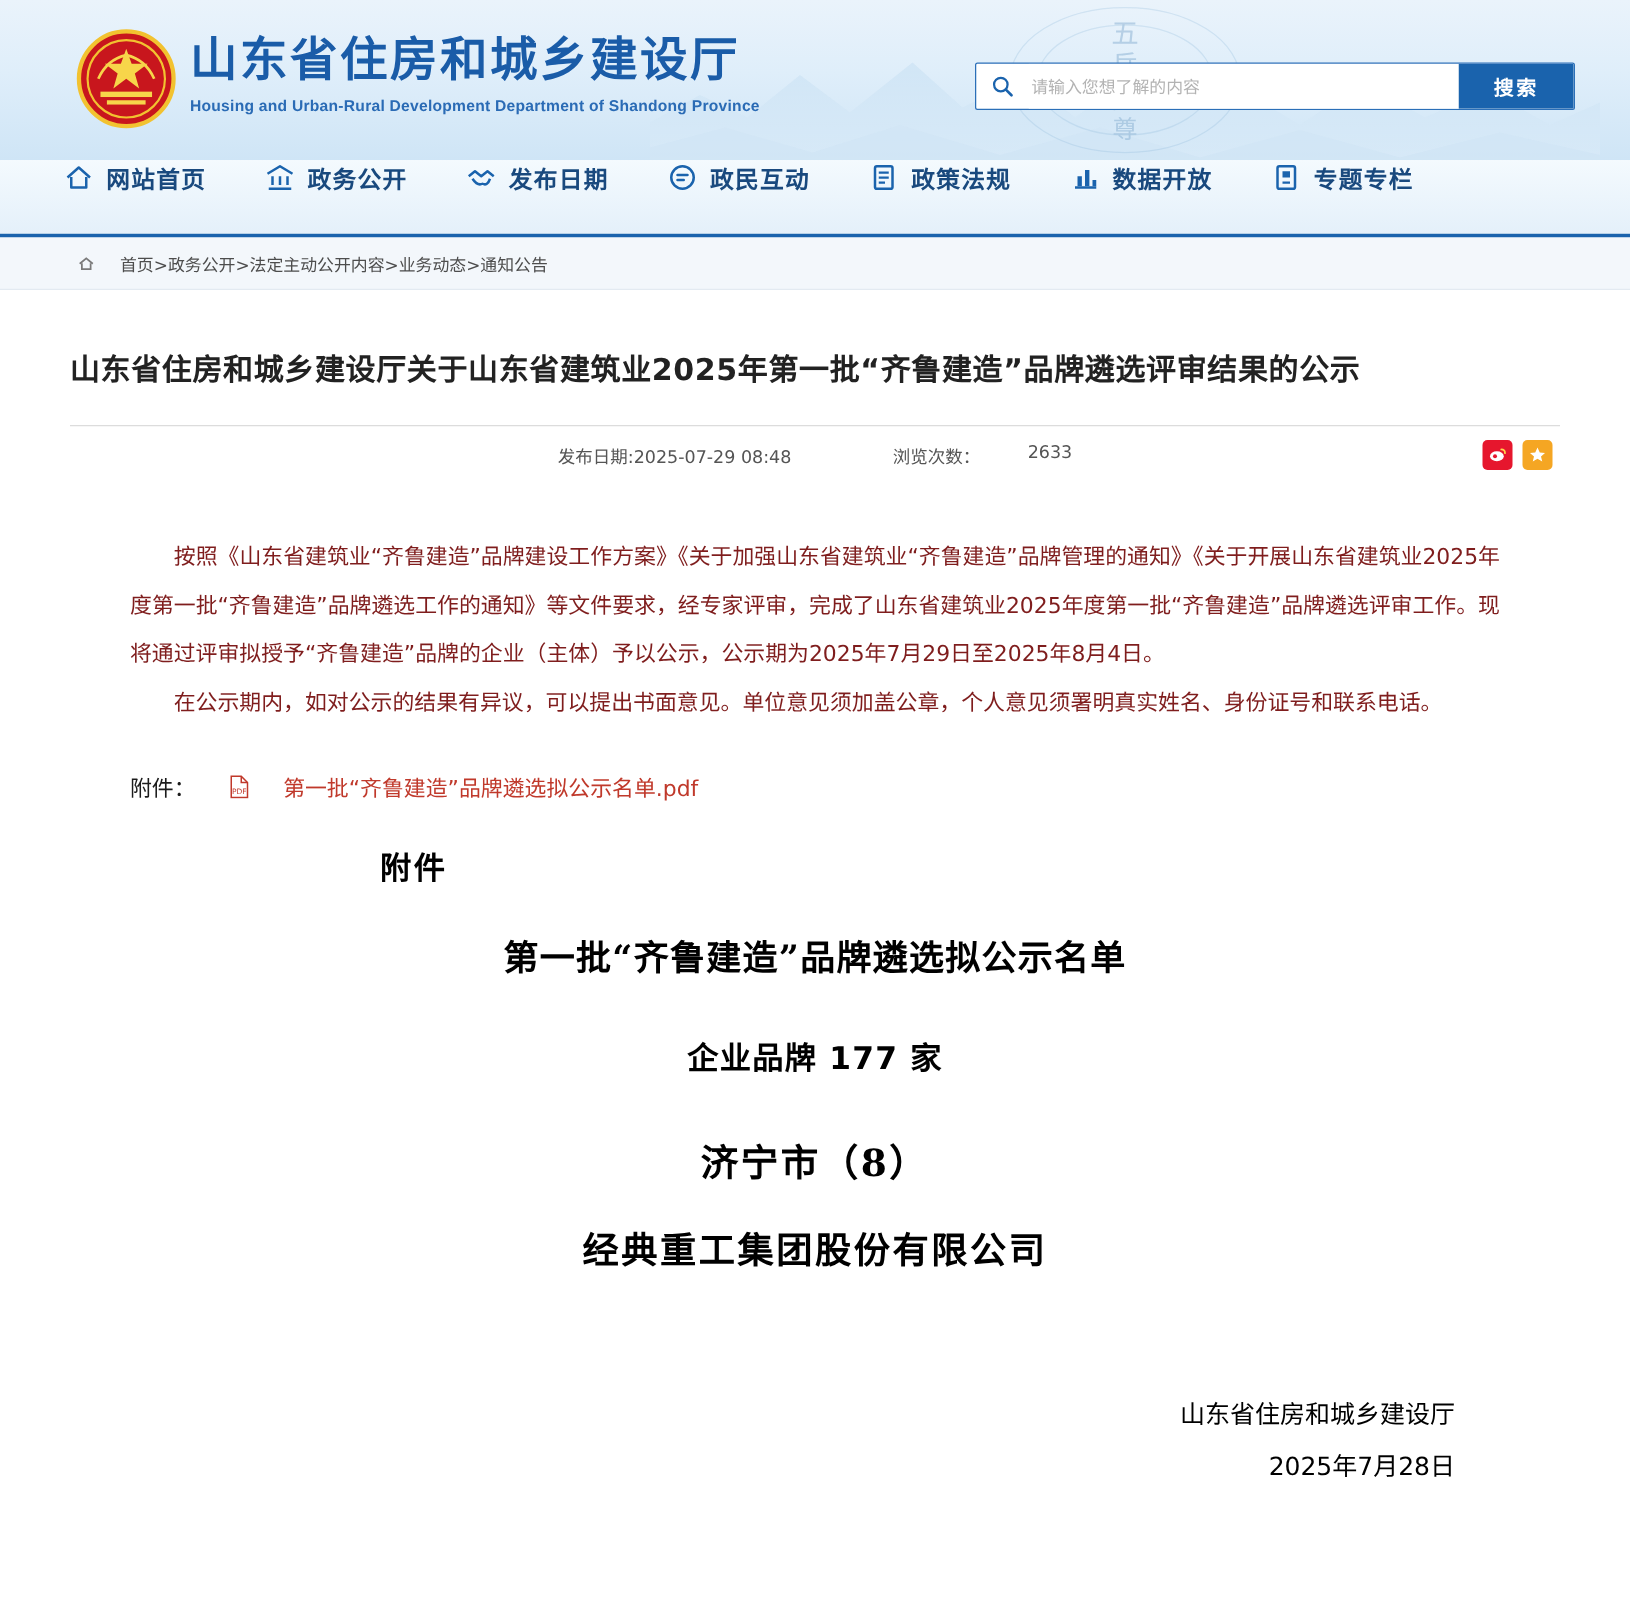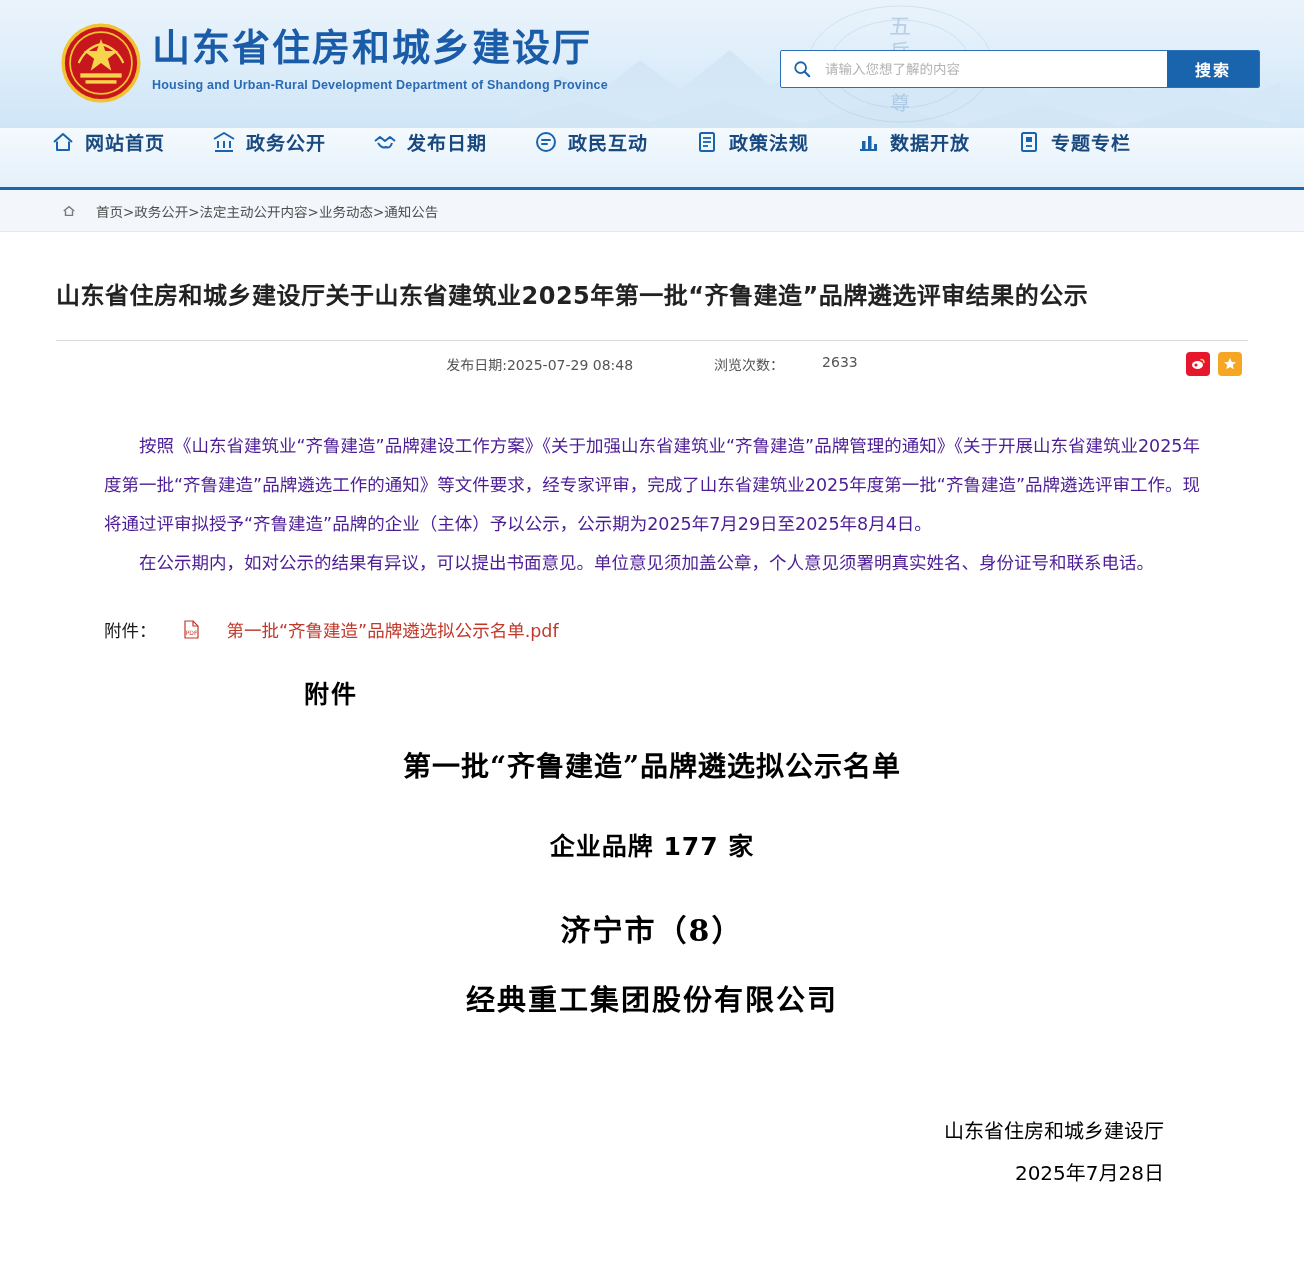--- a/index.html
+++ b/index.html
@@ -176,21 +176,21 @@
     cursor: pointer;
   }
   .share-weibo { background: #e6162d; }
   .share-fav { background: #f5a623; }
 
   .body-text {
     margin-top: 40px;
     font-family: "DejaVu Sans", sans-serif;
     font-size: 17.5px;
     line-height: 39px;
-    color: #4c1d95;
+    color: #7f1d1d;
     padding: 0 48px;
     text-align: justify;
   }
   .body-text p { margin: 0; text-indent: 2em; }
 
   .attach-line {
     margin-top: 34px;
     padding: 0 48px;
     font-family: "DejaVu Sans", sans-serif;
     font-size: 17.5px;

